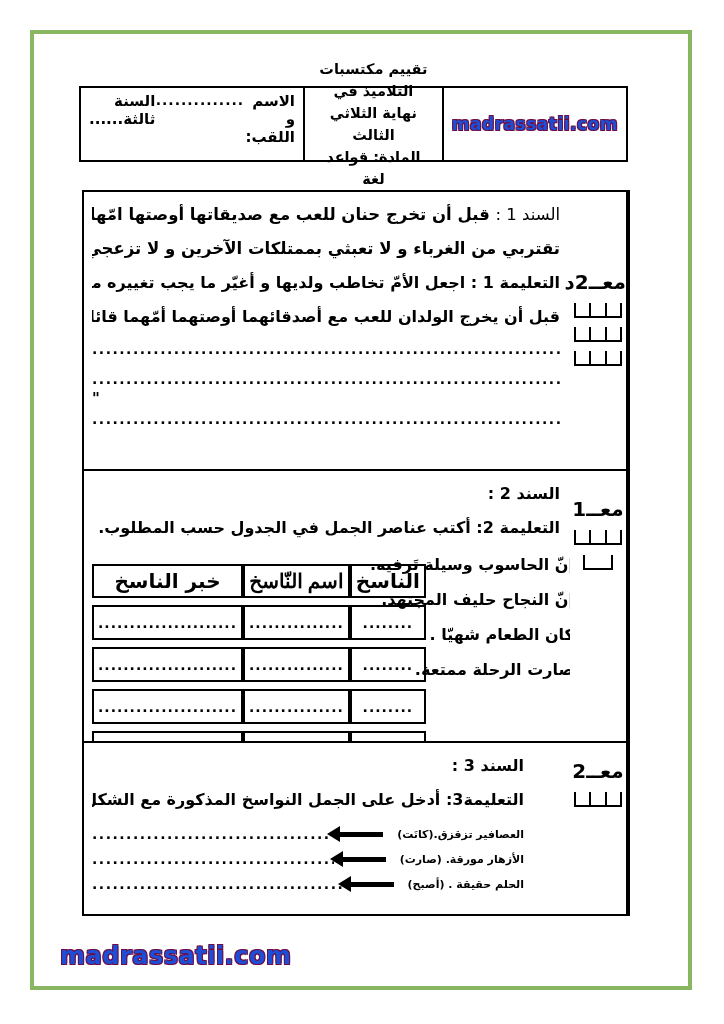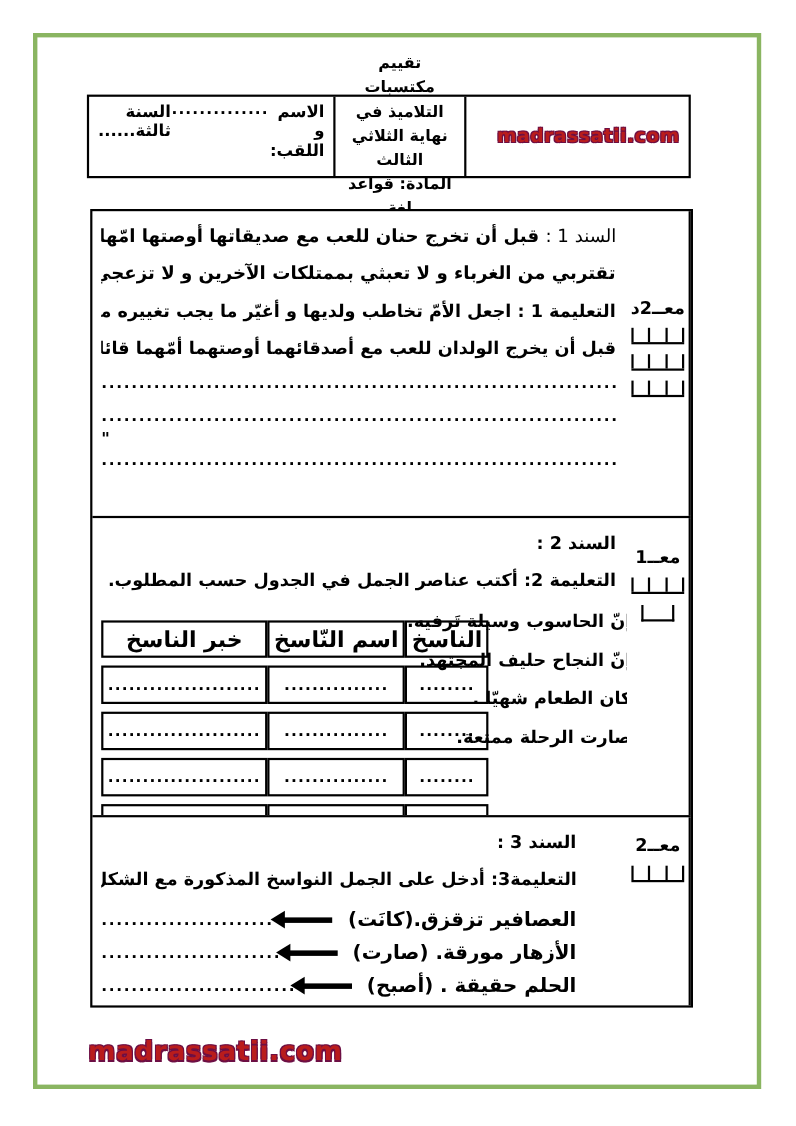--- a/index.html
+++ b/index.html
@@ -16,60 +16,59 @@
     position:absolute;left:79px;top:86px;width:549px;height:76px;
     border:2.5px solid #000;display:flex;box-sizing:border-box;background:#fff;
   }
   .hcell{box-sizing:border-box;padding:4px 8px;font-weight:bold;font-size:15px;}
   .hcell + .hcell{border-left:2.5px solid #000;}
   .name-cell{width:222px;direction:rtl;text-align:right;display:flex;flex-direction:row;justify-content:space-between;}
   .name-cell .dots-row{font-size:14px;letter-spacing:1px;overflow:hidden;white-space:nowrap;}
   .title-cell{width:146px;direction:rtl;text-align:center;display:flex;flex-direction:column;justify-content:center;line-height:22px;font-size:14.5px;}
   .logo-cell{flex:1;display:flex;align-items:center;justify-content:center;}
   .logo{
-    font-weight:bold;font-size:17px;letter-spacing:.5px;color:#b91c1c;
+    font-weight:bold;font-size:17px;letter-spacing:.5px;color:#1d4ed8;
     text-shadow:1px 1px 0 #6d0f44,-1px -1px 0 #6d0f44,1px -1px 0 #6d0f44,-1px 1px 0 #6d0f44;
-    margin-left:20px;
   }
   
   .main-box{
     position:absolute;left:82px;top:190px;width:548px;height:726px;
     border:2.5px solid #000;box-sizing:border-box;display:flex;flex-direction:column;background:#fff;
   }
   .sec{display:flex;box-sizing:border-box;}
   .sec + .sec{border-top:2.5px solid #000;justify-content:center;}
   .sec1{height:277px;}
   .sec2{height:272px;}
   .sec3{flex:1;gap:36px;}
   .content{flex:1;direction:rtl;text-align:right;padding:6px 10px 4px 8px;box-sizing:border-box;overflow:hidden;}
   .score-col{width:58px;border-right:2.5px solid #000;box-sizing:border-box;direction:rtl;}
   .bline{font-size:16px;font-weight:bold;line-height:34px;white-space:nowrap;overflow:hidden;}
   .slabel{font-size:16.5px;}
   .dotline{direction:ltr;text-align:left;font-size:14px;font-weight:bold;letter-spacing:1.5px;line-height:30px;white-space:nowrap;overflow:hidden;}
   .quote-mark{direction:ltr;text-align:left;font-weight:bold;font-size:15px;height:10px;line-height:10px;}
   
-  .score-label{font-weight:bold;font-size:16px;text-align:center;direction:rtl;}
+  .score-label{font-weight:bold;font-size:20px;text-align:center;direction:rtl;}
   .strip{display:flex;border-bottom:2px solid #000;width:48px;margin:9px auto 0 auto;}
   .strip i{display:block;width:14px;height:13px;border-right:2px solid #000;}
   .strip i:last-child{border-left:2px solid #000;}
   .cell1{width:26px;height:13px;border:2px solid #000;border-top:none;margin:10px auto 0 auto;}
   .pt80{padding-top:78px;} .pt46{padding-top:26px;} .pt16{padding-top:16px;}
   
   .s2-body{display:flex;direction:ltr;margin-top:2px;}
   .s2-table-wrap{width:278px;}
   .nas-table{direction:rtl;border-collapse:separate;border-spacing:0 7px;margin-top:10px;}
   .nas-table td,.nas-table th{border:2px solid #000;text-align:center;font-size:14px;padding:2px 4px;white-space:nowrap;overflow:hidden;}
   .nas-table th{font-weight:bold;font-size:20px;height:26px;}
   .nas-table td{font-weight:bold;letter-spacing:1px;height:27px;}
-  .col-nasikh{width:62px;} .col-ism{width:92px;} .col-khabar{width:104px;}
+  .col-nasikh{width:62px;} .col-ism{width:92px;font-family:Liberation Serif, serif;} .col-khabar{width:104px;}
   .s2-bullets{flex:1;direction:rtl;text-align:right;padding-right:6px;}
   .s2-bullets .bline{line-height:35px;}
   
   .s3-row{display:flex;direction:rtl;align-items:center;margin-top:9px;}
-  .s3-sentence{font-size:18px;font-weight:bold;white-space:nowrap;}
+  .s3-sentence{font-size:11px;font-weight:bold;white-space:nowrap;}
   .arrow{position:relative;width:44px;height:5px;background:#000;margin:0 14px 0 8px;flex:none;}
   .arrow::after{
     content:"";position:absolute;right:100%;top:-6px;margin-right:-1px;
     border:8.5px solid transparent;border-left:13px solid #000;
     transform:scaleX(-1);
   }
   .s3-dots{flex:1;direction:ltr;text-align:right;font-size:14px;font-weight:bold;letter-spacing:1.5px;white-space:nowrap;overflow:hidden;}
   
   .footer-logo{position:absolute;left:60px;top:942px;font-size:24px;}
 </style>

